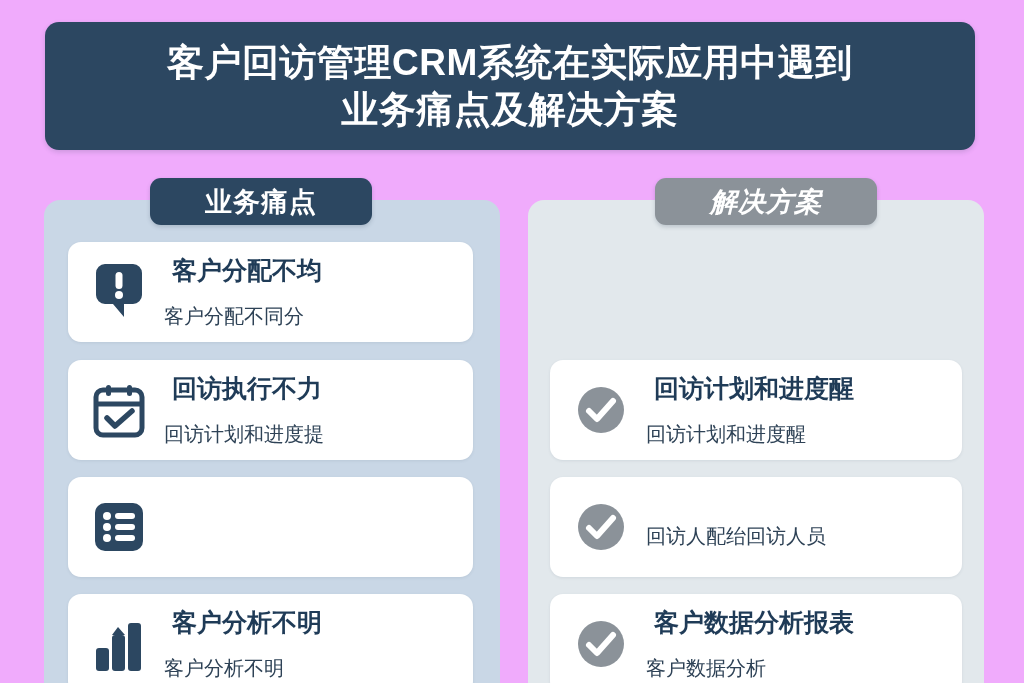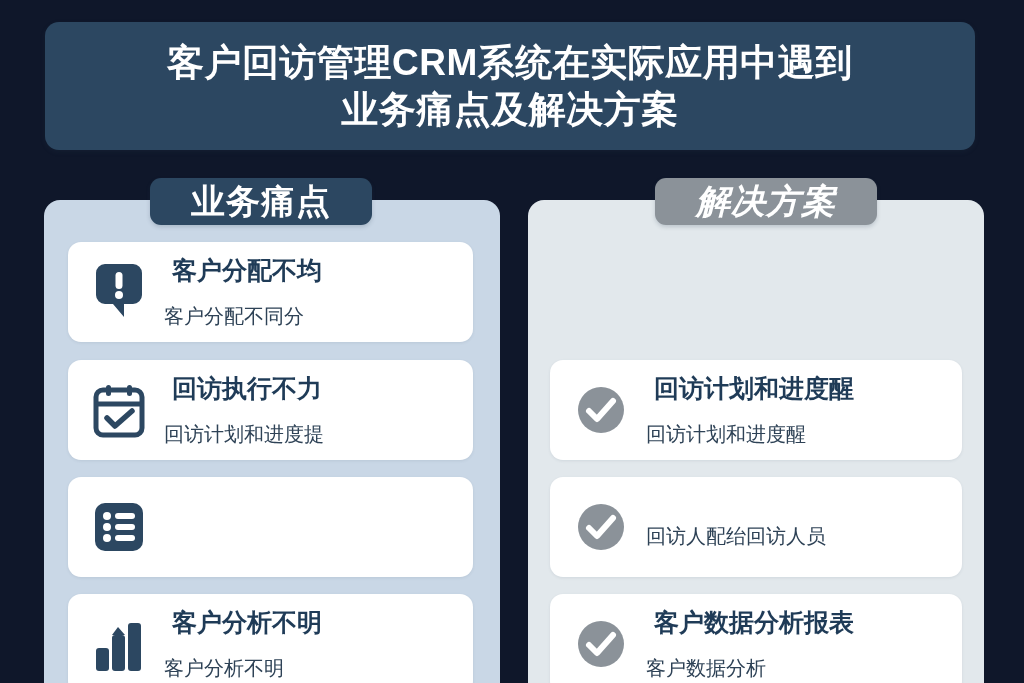--- a/index.html
+++ b/index.html
@@ -9,21 +9,21 @@
     height: 683px;
     overflow: hidden;
     background: #f7f9fa;
     font-family: "Liberation Sans", "DejaVu Sans", sans-serif;
   }
 
   #stage {
     position: relative;
     width: 1024px;
     height: 683px;
-    background: #0f172a;
+    background: #f0abfc;
   }
 
   
   .title-banner {
     position: absolute;
     left: 45px;
     top: 22px;
     width: 930px;
     height: 128px;
     background: #2c4761;
@@ -67,21 +67,21 @@
     position: absolute;
     top: 178px;
     height: 47px;
     border-radius: 11px;
     display: flex;
     align-items: center;
     justify-content: center;
     box-shadow: 0 2px 4px rgba(40,60,80,0.20);
   }
   .pill-label {
-    font-size: 34px;
+    font-size: 27px;
     font-weight: bold;
     color: #ffffff;
     letter-spacing: 1px;
     white-space: nowrap;
   }
   .pill-left {
     left: 150px;
     width: 222px;
     background: #2c4761;
   }

